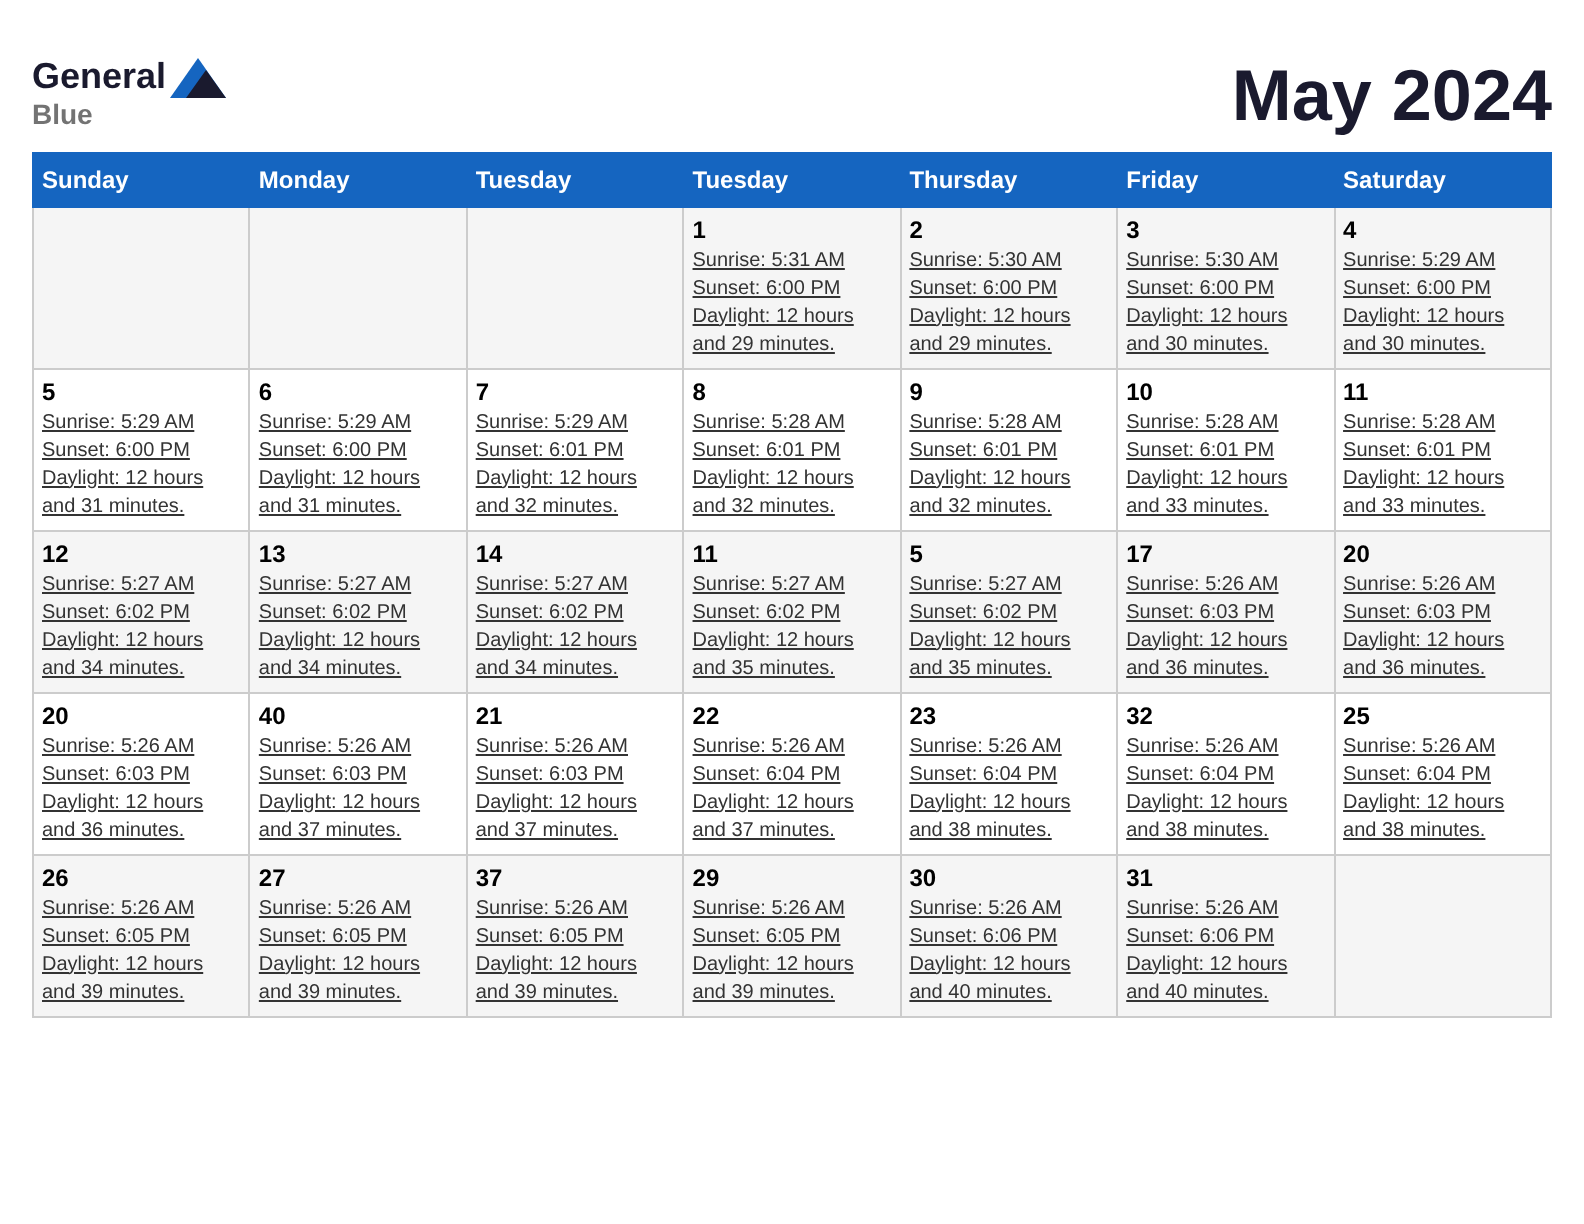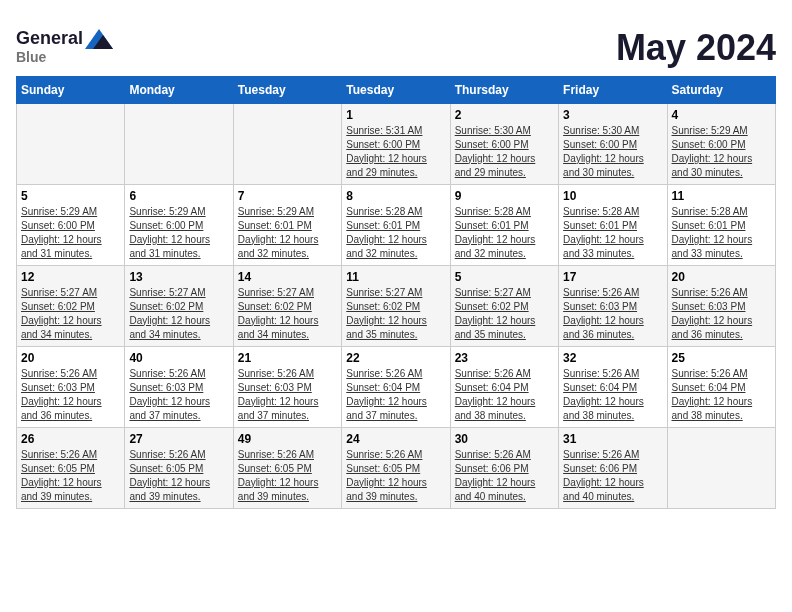--- a/index.html
+++ b/index.html
@@ -297,27 +297,27 @@
 Sunset: 6:05 PM
 Daylight: 12 hours and 39 minutes.</div>
         </td>
         <td>
           <div class="day-number">27</div>
           <div class="day-info" style="white-space: pre-line;">Sunrise: 5:26 AM
 Sunset: 6:05 PM
 Daylight: 12 hours and 39 minutes.</div>
         </td>
         <td>
-          <div class="day-number">49</div>
+          <div class="day-number">37</div>
           <div class="day-info" style="white-space: pre-line;">Sunrise: 5:26 AM
 Sunset: 6:05 PM
 Daylight: 12 hours and 39 minutes.</div>
         </td>
         <td>
-          <div class="day-number">24</div>
+          <div class="day-number">29</div>
           <div class="day-info" style="white-space: pre-line;">Sunrise: 5:26 AM
 Sunset: 6:05 PM
 Daylight: 12 hours and 39 minutes.</div>
         </td>
         <td>
           <div class="day-number">30</div>
           <div class="day-info" style="white-space: pre-line;">Sunrise: 5:26 AM
 Sunset: 6:06 PM
 Daylight: 12 hours and 40 minutes.</div>
         </td>

